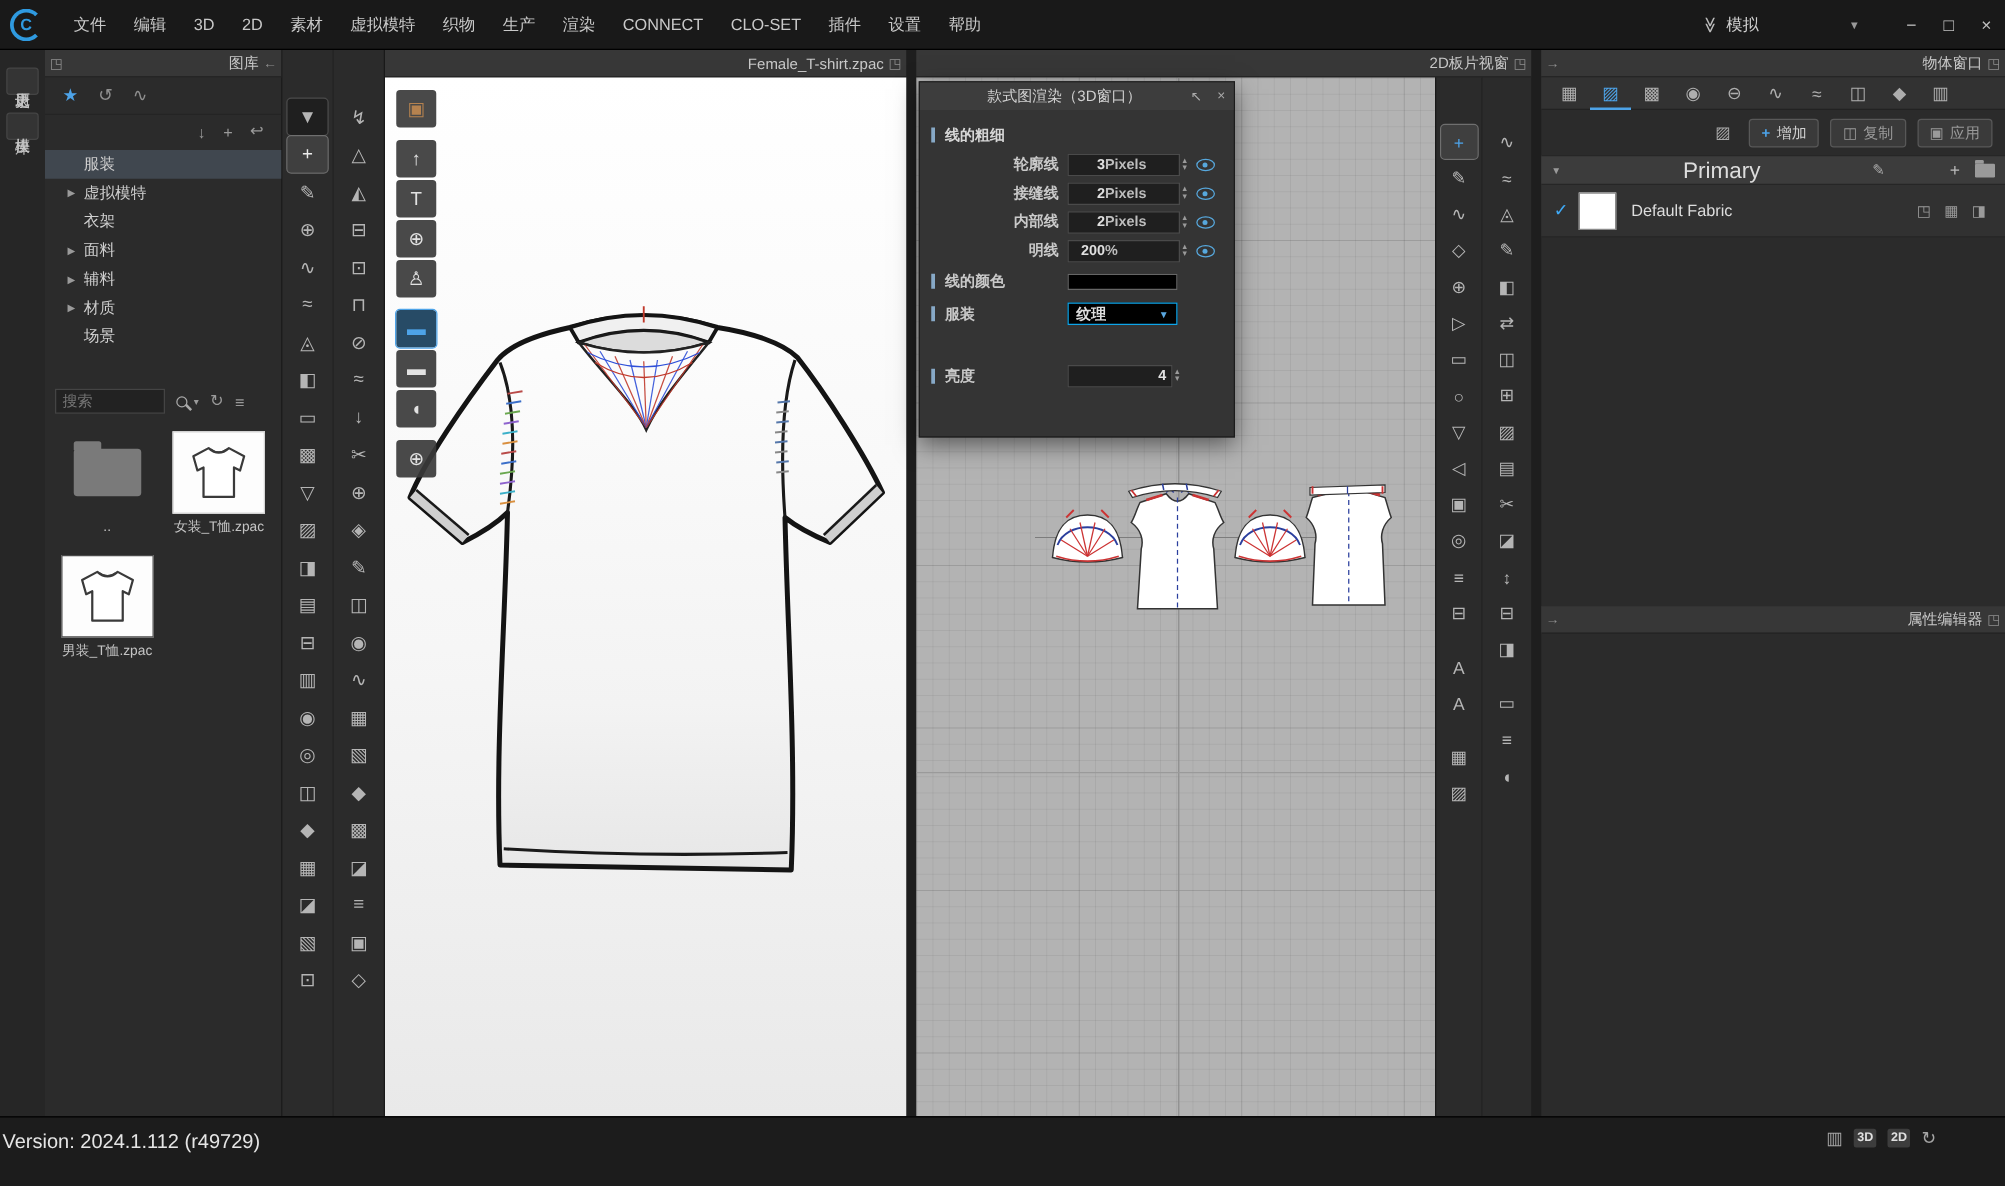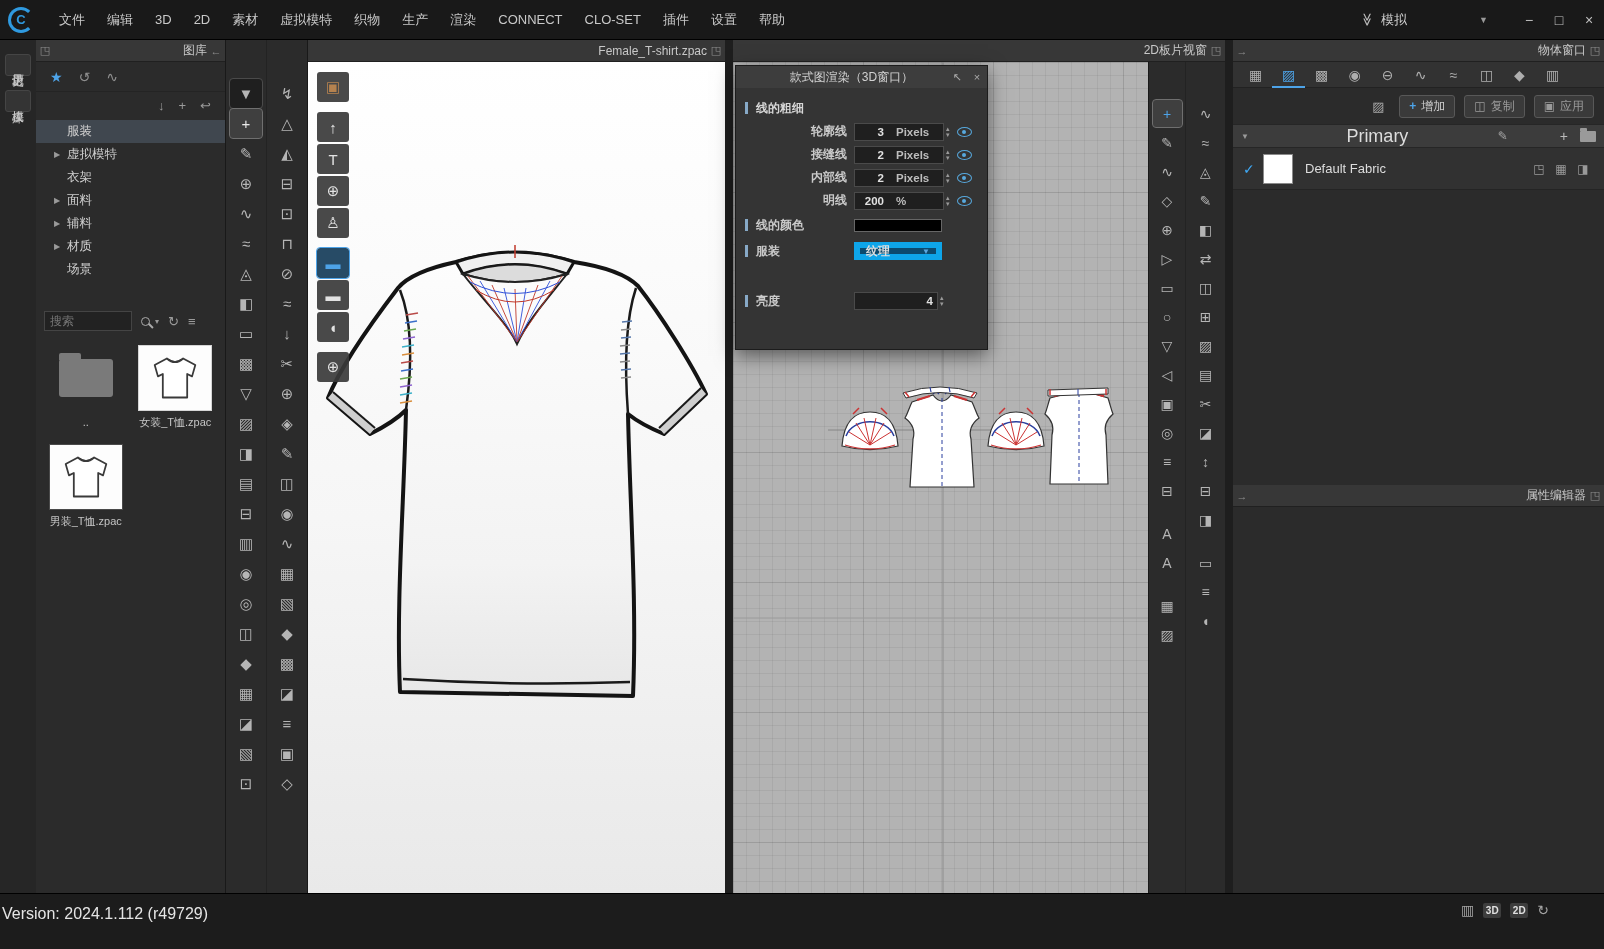--- a/index.html
+++ b/index.html
@@ -88,30 +88,30 @@
   .dlg-title .t { flex:1; text-align:center; padding-left:20px; }
   .dlg-ico { width:20px; text-align:center; color:#aaa; font-size:11px; }
   .dlg-body { padding:8px 6px 0 6px;font-weight:bold; }
   .d-section { display:flex; align-items:center; height:24px; font-size:12px; color:#d6d6d6; }
   .sec-bar { width:3px; height:12px; background:#87a9c7; margin:0 8px 0 3px; }
   .d-row { display:flex; align-items:center; height:23px; }
   .d-sublabel { width:112px; text-align:right; padding-right:7px; font-size:12px; color:#c9c9c9; }
   .d-input { width:90px; height:18px; background:#1f1f1f; border:1px solid #4a4a4a;
     display:flex; align-items:center; font-size:11.5px; color:#e0e0e0; padding:0 5px; }
   .d-input .val { width:24px; text-align:right; }
-  .d-input .unit { margin-left:12px; color:#bdbdbd; }
+  .d-input .unit { margin-left:0; color:#bdbdbd; }
   .d-spin { display:flex; flex-direction:column; justify-content:center; margin-left:2px; }
   .d-spin span { font-size:7px; line-height:6px; color:#9a9a9a; text-align:center; }
   .eye { display:inline-block; width:15px; height:10px; border:1.5px solid #57a8dd;
     border-radius:50%; position:relative; margin-left:7px; }
   .eye::after { content:""; position:absolute; left:50%; top:50%; width:4px; height:4px;
     margin:-2px 0 0 -2px; background:#57a8dd; border-radius:50%; }
   .d-widgetzone { width:112px; display:flex; align-items:center; }
   .swatch { width:88px; height:13px; border:1px solid #666; }
-  .dropdown { width:88px; height:18px; background:#0c4a6e; border:6px solid #0ea5e9;
+  .dropdown { width:88px; height:18px; background:#000000; border:1px solid #0ea5e9;
     display:flex; align-items:center; font-size:12px; color:#ddd; padding:1px 6px; }
   .dropdown .dd-caret { margin-left:auto; font-size:8px; color:#5aa7e0; }
   .bright-input { width:84px; height:18px; background:#1f1f1f; border:1px solid #4a4a4a;
     display:flex; align-items:center; justify-content:flex-end; font-size:11.5px; color:#e0e0e0; padding:0 4px; }
   
   #win2d { position:absolute; left:733px; top:40px; width:492px; height:853px; }
   #win2d .row2d { display:flex; height:831px; }
   .canvas2d { position:relative; width:415px; height:831px; background-color:#b3b3b3;
     background-image:
       linear-gradient(rgba(0,0,0,.055) 1px, transparent 1px),

